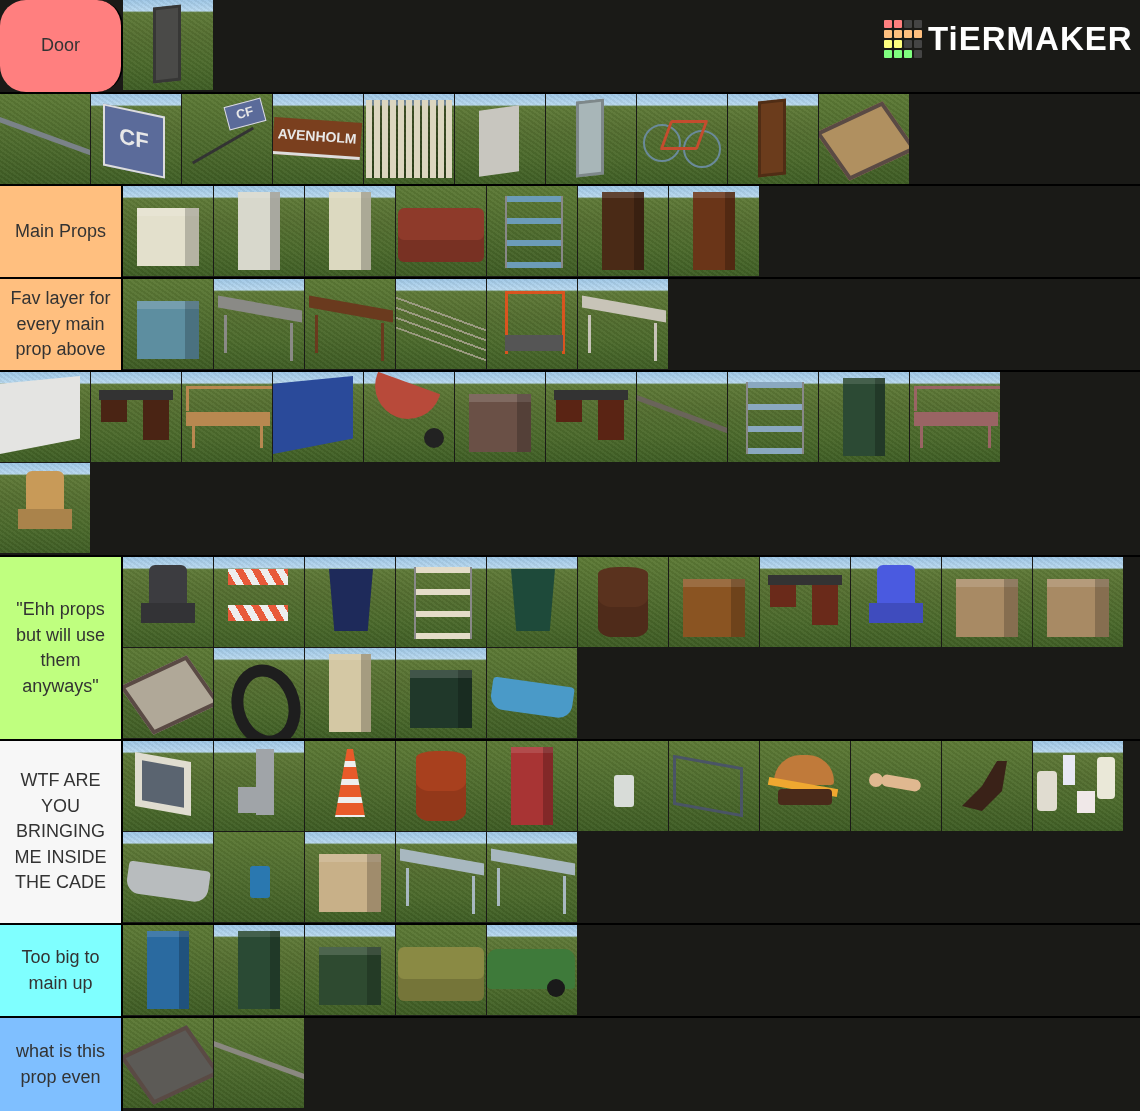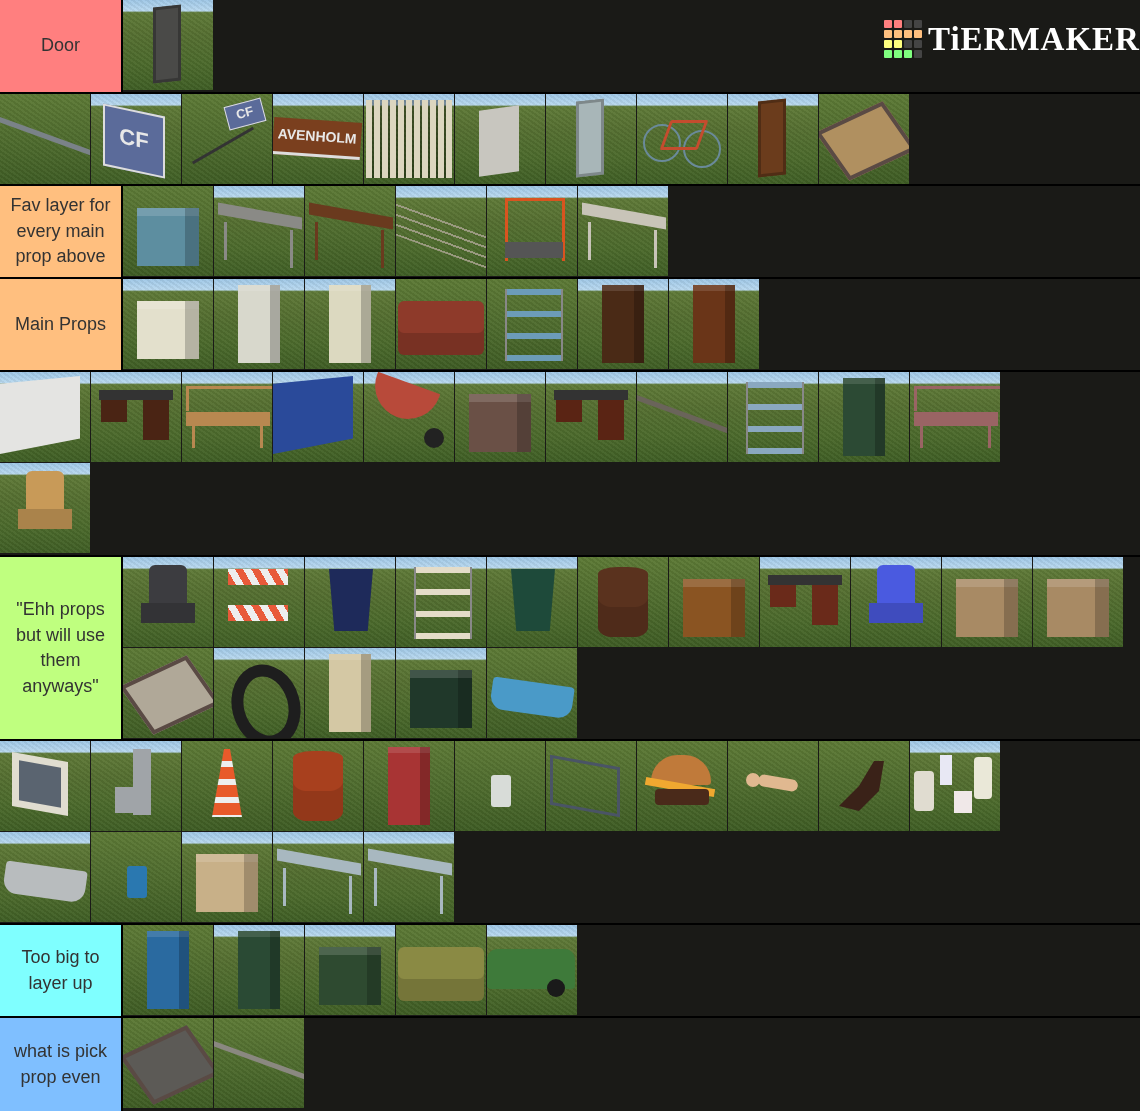--- a/index.html
+++ b/index.html
@@ -13,28 +13,28 @@
       linear-gradient(180deg, rgba(0,0,0,0) 0%, rgba(0,0,0,0) 100%),
       linear-gradient(180deg, #9fc7e6 0%, #b9d9ef 12%, #5f7a38 14%, #556f31 40%, #4c6a2c 70%, #3f5e25 100%);
   }
   .tile.nosky { background: linear-gradient(180deg, #5d7a36 0%, #4f6c2e 50%, #3e5c24 100%); }
   .tile .grain { position: absolute; inset: 0; background: repeating-linear-gradient(35deg, rgba(255,255,255,0.03) 0 2px, rgba(0,0,0,0.05) 2px 4px); }
   .tile .obj { position: absolute; }
   .tile .lbl { position: absolute; left: 0; right: 0; text-align: center; font-weight: bold; color: #e8e8e8; font-size: 13px; }
   .logo { position: absolute; left: 884px; top: 20px; display: flex; align-items: center; }
   .logo-grid { display: grid; grid-template-columns: repeat(4, 8px); grid-gap: 2px; margin-right: 6px; }
   .logo-grid span { width: 8px; height: 8px; border-radius: 1px; display: block; }
-  .logo-text { color: #fff; font-family: Liberation Serif, serif; font-weight: bold; font-size: 33px; letter-spacing: 1px; line-height: 36px; }
+  .logo-text { color: #fff; font-family: Liberation Sans, sans-serif; font-weight: bold; font-size: 33px; letter-spacing: 1px; line-height: 36px; }
 </style>
 </head>
 <body>
 
 <div class="board" id="board">
     <div class="tier-row" style="height: 92px;">
-      <div class="tier-label" style="background: rgb(255, 127, 127);">Door</div>
+      <div class="tier-label" style="background: rgb(255, 127, 127); border-radius: 26px;">Door</div>
       <div class="tier-items">
         <div class="tile">
           <div class="grain"></div>
           <div class="obj" style="left:30px;top:6px;width:28px;height:76px;background:#4a4a48;transform:skewY(-6deg);box-shadow:inset 0 0 0 3px rgba(0,0,0,.25)"></div>
         </div>
       </div>
     </div>
     <div class="tier-row" style="height: 90px;">
       <div class="tier-items">
         <div class="tile nosky">
@@ -82,20 +82,53 @@
           <div class="grain"></div>
           <div class="obj" style="left:30px;top:6px;width:28px;height:76px;background:#6b3c1c;transform:skewY(-6deg);box-shadow:inset 0 0 0 3px rgba(0,0,0,.25)"></div>
         </div>
         <div class="tile nosky">
           <div class="grain"></div>
           <div class="obj" style="left:10px;top:18px;width:66px;height:50px;background:#b09060;border:4px solid #5a4a44;transform:rotate(-25deg) skewX(10deg)"></div>
         </div>
       </div>
     </div>
     <div class="tier-row" style="height: 91px;">
+      <div class="tier-label" style="background: rgb(255, 191, 127);">Main Props</div>
+      <div class="tier-items">
+        <div class="tile">
+          <div class="grain"></div>
+          <div class="obj" style="left:14px;top:22px;width:62px;height:58px;background:#e3e0cc;box-shadow:inset -14px 0 0 rgba(0,0,0,.2), inset 0 8px 0 rgba(255,255,255,.15)"></div>
+        </div>
+        <div class="tile">
+          <div class="grain"></div>
+          <div class="obj" style="left:24px;top:6px;width:42px;height:78px;background:#d8d8cc;box-shadow:inset -10px 0 0 rgba(0,0,0,.22), inset 0 6px 0 rgba(255,255,255,.12)"></div>
+        </div>
+        <div class="tile">
+          <div class="grain"></div>
+          <div class="obj" style="left:24px;top:6px;width:42px;height:78px;background:#dcd9c0;box-shadow:inset -10px 0 0 rgba(0,0,0,.22), inset 0 6px 0 rgba(255,255,255,.12)"></div>
+        </div>
+        <div class="tile nosky">
+          <div class="grain"></div>
+          <div class="obj" style="left:2px;top:22px;width:86px;height:54px;background:#8e3a2a;border-radius:6px;box-shadow:inset 0 -22px 0 rgba(0,0,0,.15)"></div>
+        </div>
+        <div class="tile nosky">
+          <div class="grain"></div>
+          <div class="obj" style="left:18px;top:10px;width:54px;height:72px;background:repeating-linear-gradient(180deg,#6c9cb8 0 6px,transparent 6px 22px);border-left:2px solid #888;border-right:2px solid #888"></div>
+        </div>
+        <div class="tile">
+          <div class="grain"></div>
+          <div class="obj" style="left:24px;top:6px;width:42px;height:78px;background:#4a2a16;box-shadow:inset -10px 0 0 rgba(0,0,0,.22), inset 0 6px 0 rgba(255,255,255,.12)"></div>
+        </div>
+        <div class="tile">
+          <div class="grain"></div>
+          <div class="obj" style="left:24px;top:6px;width:42px;height:78px;background:#6a3518;box-shadow:inset -10px 0 0 rgba(0,0,0,.22), inset 0 6px 0 rgba(255,255,255,.12)"></div>
+        </div>
+      </div>
+    </div>
+    <div class="tier-row" style="height: 91px;">
       <div class="tier-label" style="background: rgb(255, 191, 127);">Fav layer for every main prop above</div>
       <div class="tier-items">
         <div class="tile nosky">
           <div class="grain"></div>
           <div class="obj" style="left:14px;top:22px;width:62px;height:58px;background:#5d8ea0;box-shadow:inset -14px 0 0 rgba(0,0,0,.2), inset 0 8px 0 rgba(255,255,255,.15)"></div>
         </div>
         <div class="tile">
           <div class="grain"></div>
           <div class="obj" style="left:4px;top:24px;width:84px;height:12px;background:#8a8a86;transform:skewY(10deg)"></div>
           <div class="obj" style="left:10px;top:36px;width:3px;height:38px;background:#8a8a86"></div>
@@ -114,53 +147,20 @@
         <div class="tile">
           <div class="grain"></div>
           <div class="obj" style="left:18px;top:12px;width:54px;height:60px;border:3px solid #d9541f;border-bottom:none"></div>
           <div class="obj" style="left:18px;top:56px;width:58px;height:16px;background:#555"></div>
         </div>
         <div class="tile">
           <div class="grain"></div>
           <div class="obj" style="left:4px;top:24px;width:84px;height:12px;background:#c8c4b8;transform:skewY(10deg)"></div>
           <div class="obj" style="left:10px;top:36px;width:3px;height:38px;background:#c8c4b8"></div>
           <div class="obj" style="left:76px;top:44px;width:3px;height:38px;background:#c8c4b8"></div>
-        </div>
-      </div>
-    </div>
-    <div class="tier-row" style="height: 91px;">
-      <div class="tier-label" style="background: rgb(255, 191, 127);">Main Props</div>
-      <div class="tier-items">
-        <div class="tile">
-          <div class="grain"></div>
-          <div class="obj" style="left:14px;top:22px;width:62px;height:58px;background:#e3e0cc;box-shadow:inset -14px 0 0 rgba(0,0,0,.2), inset 0 8px 0 rgba(255,255,255,.15)"></div>
-        </div>
-        <div class="tile">
-          <div class="grain"></div>
-          <div class="obj" style="left:24px;top:6px;width:42px;height:78px;background:#d8d8cc;box-shadow:inset -10px 0 0 rgba(0,0,0,.22), inset 0 6px 0 rgba(255,255,255,.12)"></div>
-        </div>
-        <div class="tile">
-          <div class="grain"></div>
-          <div class="obj" style="left:24px;top:6px;width:42px;height:78px;background:#dcd9c0;box-shadow:inset -10px 0 0 rgba(0,0,0,.22), inset 0 6px 0 rgba(255,255,255,.12)"></div>
-        </div>
-        <div class="tile nosky">
-          <div class="grain"></div>
-          <div class="obj" style="left:2px;top:22px;width:86px;height:54px;background:#8e3a2a;border-radius:6px;box-shadow:inset 0 -22px 0 rgba(0,0,0,.15)"></div>
-        </div>
-        <div class="tile nosky">
-          <div class="grain"></div>
-          <div class="obj" style="left:18px;top:10px;width:54px;height:72px;background:repeating-linear-gradient(180deg,#6c9cb8 0 6px,transparent 6px 22px);border-left:2px solid #888;border-right:2px solid #888"></div>
-        </div>
-        <div class="tile">
-          <div class="grain"></div>
-          <div class="obj" style="left:24px;top:6px;width:42px;height:78px;background:#4a2a16;box-shadow:inset -10px 0 0 rgba(0,0,0,.22), inset 0 6px 0 rgba(255,255,255,.12)"></div>
-        </div>
-        <div class="tile">
-          <div class="grain"></div>
-          <div class="obj" style="left:24px;top:6px;width:42px;height:78px;background:#6a3518;box-shadow:inset -10px 0 0 rgba(0,0,0,.22), inset 0 6px 0 rgba(255,255,255,.12)"></div>
         </div>
       </div>
     </div>
     <div class="tier-row" style="height: 183px;">
       <div class="tier-items">
         <div class="tile">
           <div class="grain"></div>
           <div class="obj" style="left:0;top:4px;width:80px;height:78px;background:#e4e4e2;clip-path:polygon(0 10%,100% 0,100% 80%,0 100%)"></div>
         </div>
         <div class="tile">
@@ -289,20 +289,21 @@
           <div class="grain"></div>
           <div class="obj" style="left:14px;top:22px;width:62px;height:58px;background:#20382a;box-shadow:inset -14px 0 0 rgba(0,0,0,.2), inset 0 8px 0 rgba(255,255,255,.15)"></div>
         </div>
         <div class="tile nosky">
           <div class="grain"></div>
           <div class="obj" style="left:4px;top:34px;width:82px;height:32px;background:#4a9ac8;border-radius:4px 4px 14px 14px;transform:rotate(8deg)"></div>
         </div>
       </div>
     </div>
     <div class="tier-row" style="height: 182px;">
+      <div class="tier-label" style="background: rgb(247, 247, 247);">WTF ARE YOU BRINGING ME INSIDE THE CADE</div>
       <div class="tier-items">
         <div class="tile">
           <div class="grain"></div>
           <div class="obj" style="left:12px;top:16px;width:56px;height:54px;background:#e0ddd0;transform:skewY(10deg)">
             <div style="position:absolute;left:7px;top:7px;right:7px;bottom:7px;background:#5a6470"></div>
           </div>
         </div>
         <div class="tile">
           <div class="grain"></div>
           <div class="obj" style="left:42px;top:8px;width:18px;height:66px;background:#a0a4a8"></div>
@@ -370,21 +371,21 @@
         </div>
         <div class="tile">
           <div class="grain"></div>
           <div class="obj" style="left:4px;top:24px;width:84px;height:12px;background:#a8b8c0;transform:skewY(10deg)"></div>
           <div class="obj" style="left:10px;top:36px;width:3px;height:38px;background:#a8b8c0"></div>
           <div class="obj" style="left:76px;top:44px;width:3px;height:38px;background:#a8b8c0"></div>
         </div>
       </div>
     </div>
     <div class="tier-row" style="height: 91px;">
-      <div class="tier-label" style="background: rgb(127, 255, 255);">Too big to layer up</div>
+      <div class="tier-label" style="background: rgb(127, 255, 255);">Too big to main up</div>
       <div class="tier-items">
         <div class="tile nosky">
           <div class="grain"></div>
           <div class="obj" style="left:24px;top:6px;width:42px;height:78px;background:#2a6aa0;box-shadow:inset -10px 0 0 rgba(0,0,0,.22), inset 0 6px 0 rgba(255,255,255,.12)"></div>
         </div>
         <div class="tile">
           <div class="grain"></div>
           <div class="obj" style="left:24px;top:6px;width:42px;height:78px;background:#2a4a34;box-shadow:inset -10px 0 0 rgba(0,0,0,.22), inset 0 6px 0 rgba(255,255,255,.12)"></div>
         </div>
         <div class="tile">
@@ -396,21 +397,21 @@
           <div class="obj" style="left:2px;top:22px;width:86px;height:54px;background:#8a8a44;border-radius:6px;box-shadow:inset 0 -22px 0 rgba(0,0,0,.15)"></div>
         </div>
         <div class="tile">
           <div class="grain"></div>
           <div class="obj" style="left:0;top:24px;width:88px;height:40px;background:#3e7a3a;border-radius:10px 10px 4px 4px"></div>
           <div class="obj" style="left:60px;top:54px;width:18px;height:18px;background:#1a1a1a;border-radius:50%"></div>
         </div>
       </div>
     </div>
     <div class="tier-row" style="height: 93px;">
-      <div class="tier-label" style="background: rgb(127, 191, 255);">what is pick prop even</div>
+      <div class="tier-label" style="background: rgb(127, 191, 255);">what is this prop even</div>
       <div class="tier-items">
         <div class="tile nosky">
           <div class="grain"></div>
           <div class="obj" style="left:10px;top:18px;width:66px;height:50px;background:#5c5a56;border:4px solid #5a4a44;transform:rotate(-25deg) skewX(10deg)"></div>
         </div>
         <div class="tile nosky">
           <div class="grain"></div>
           <div class="obj" style="left:-4px;top:40px;width:100px;height:5px;background:#8a8880;transform:rotate(20deg)"></div>
         </div>
       </div>

